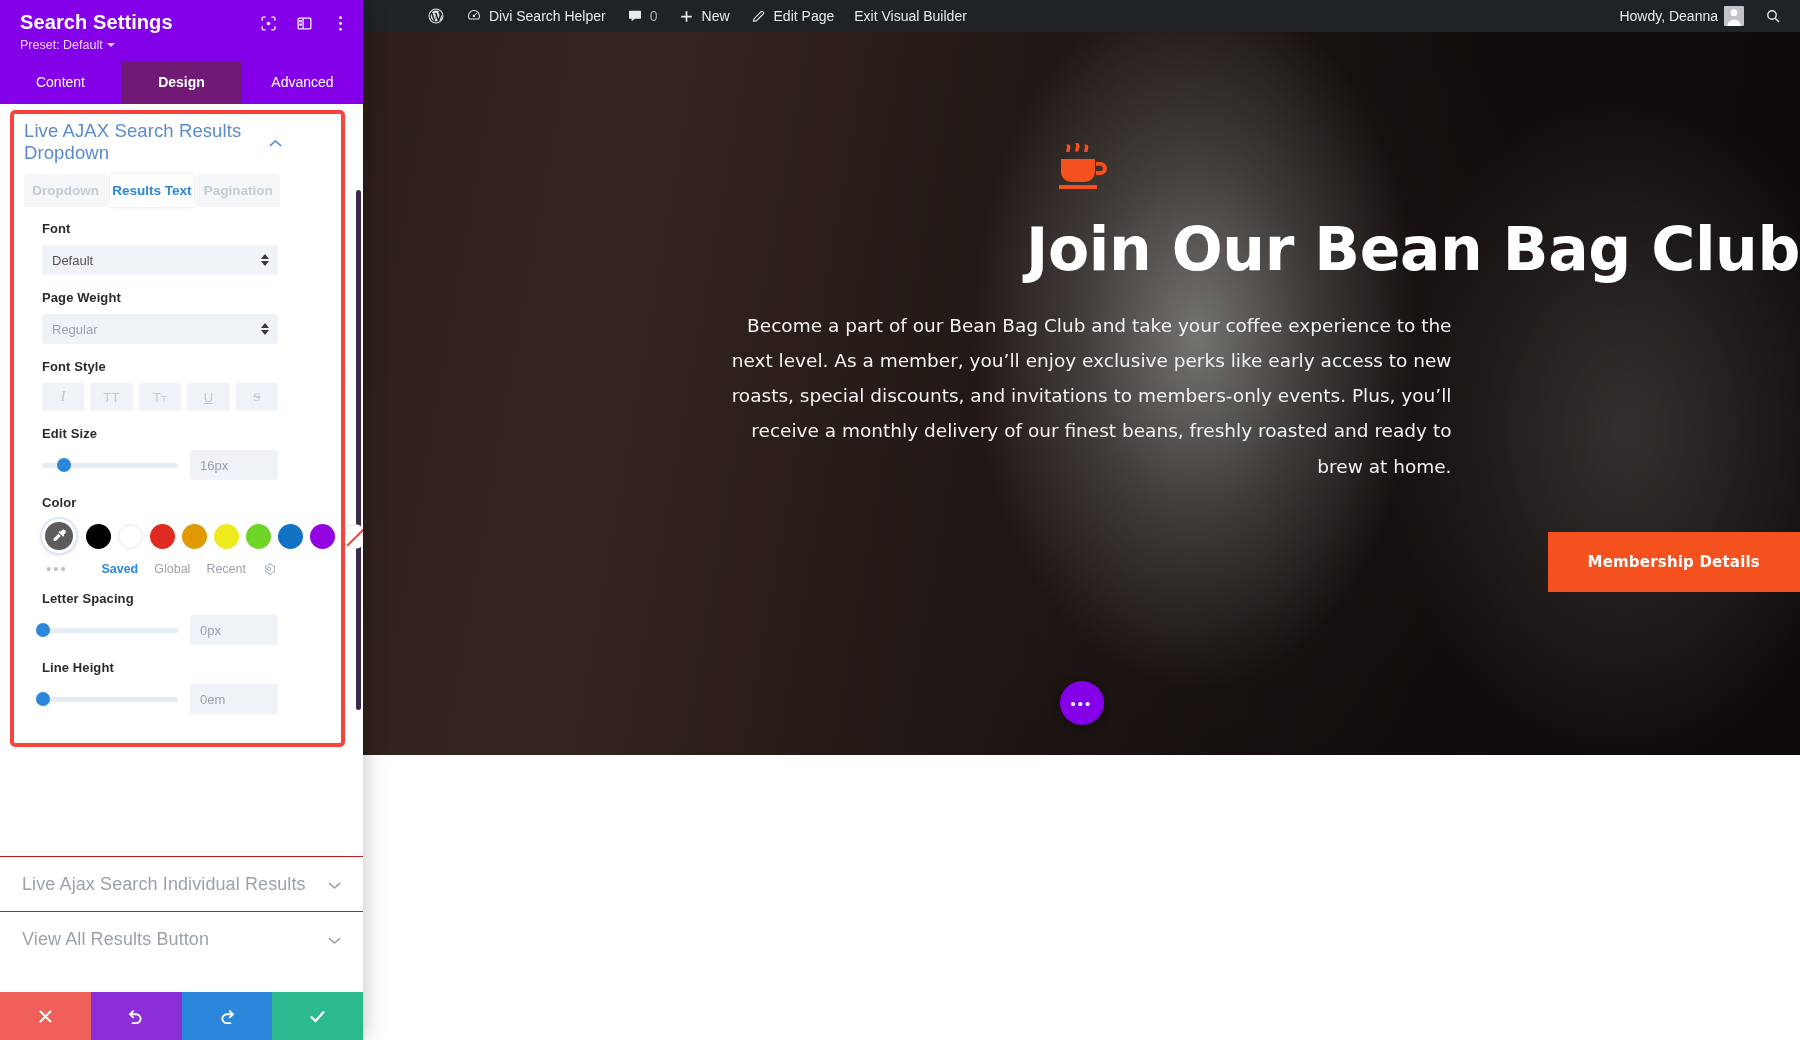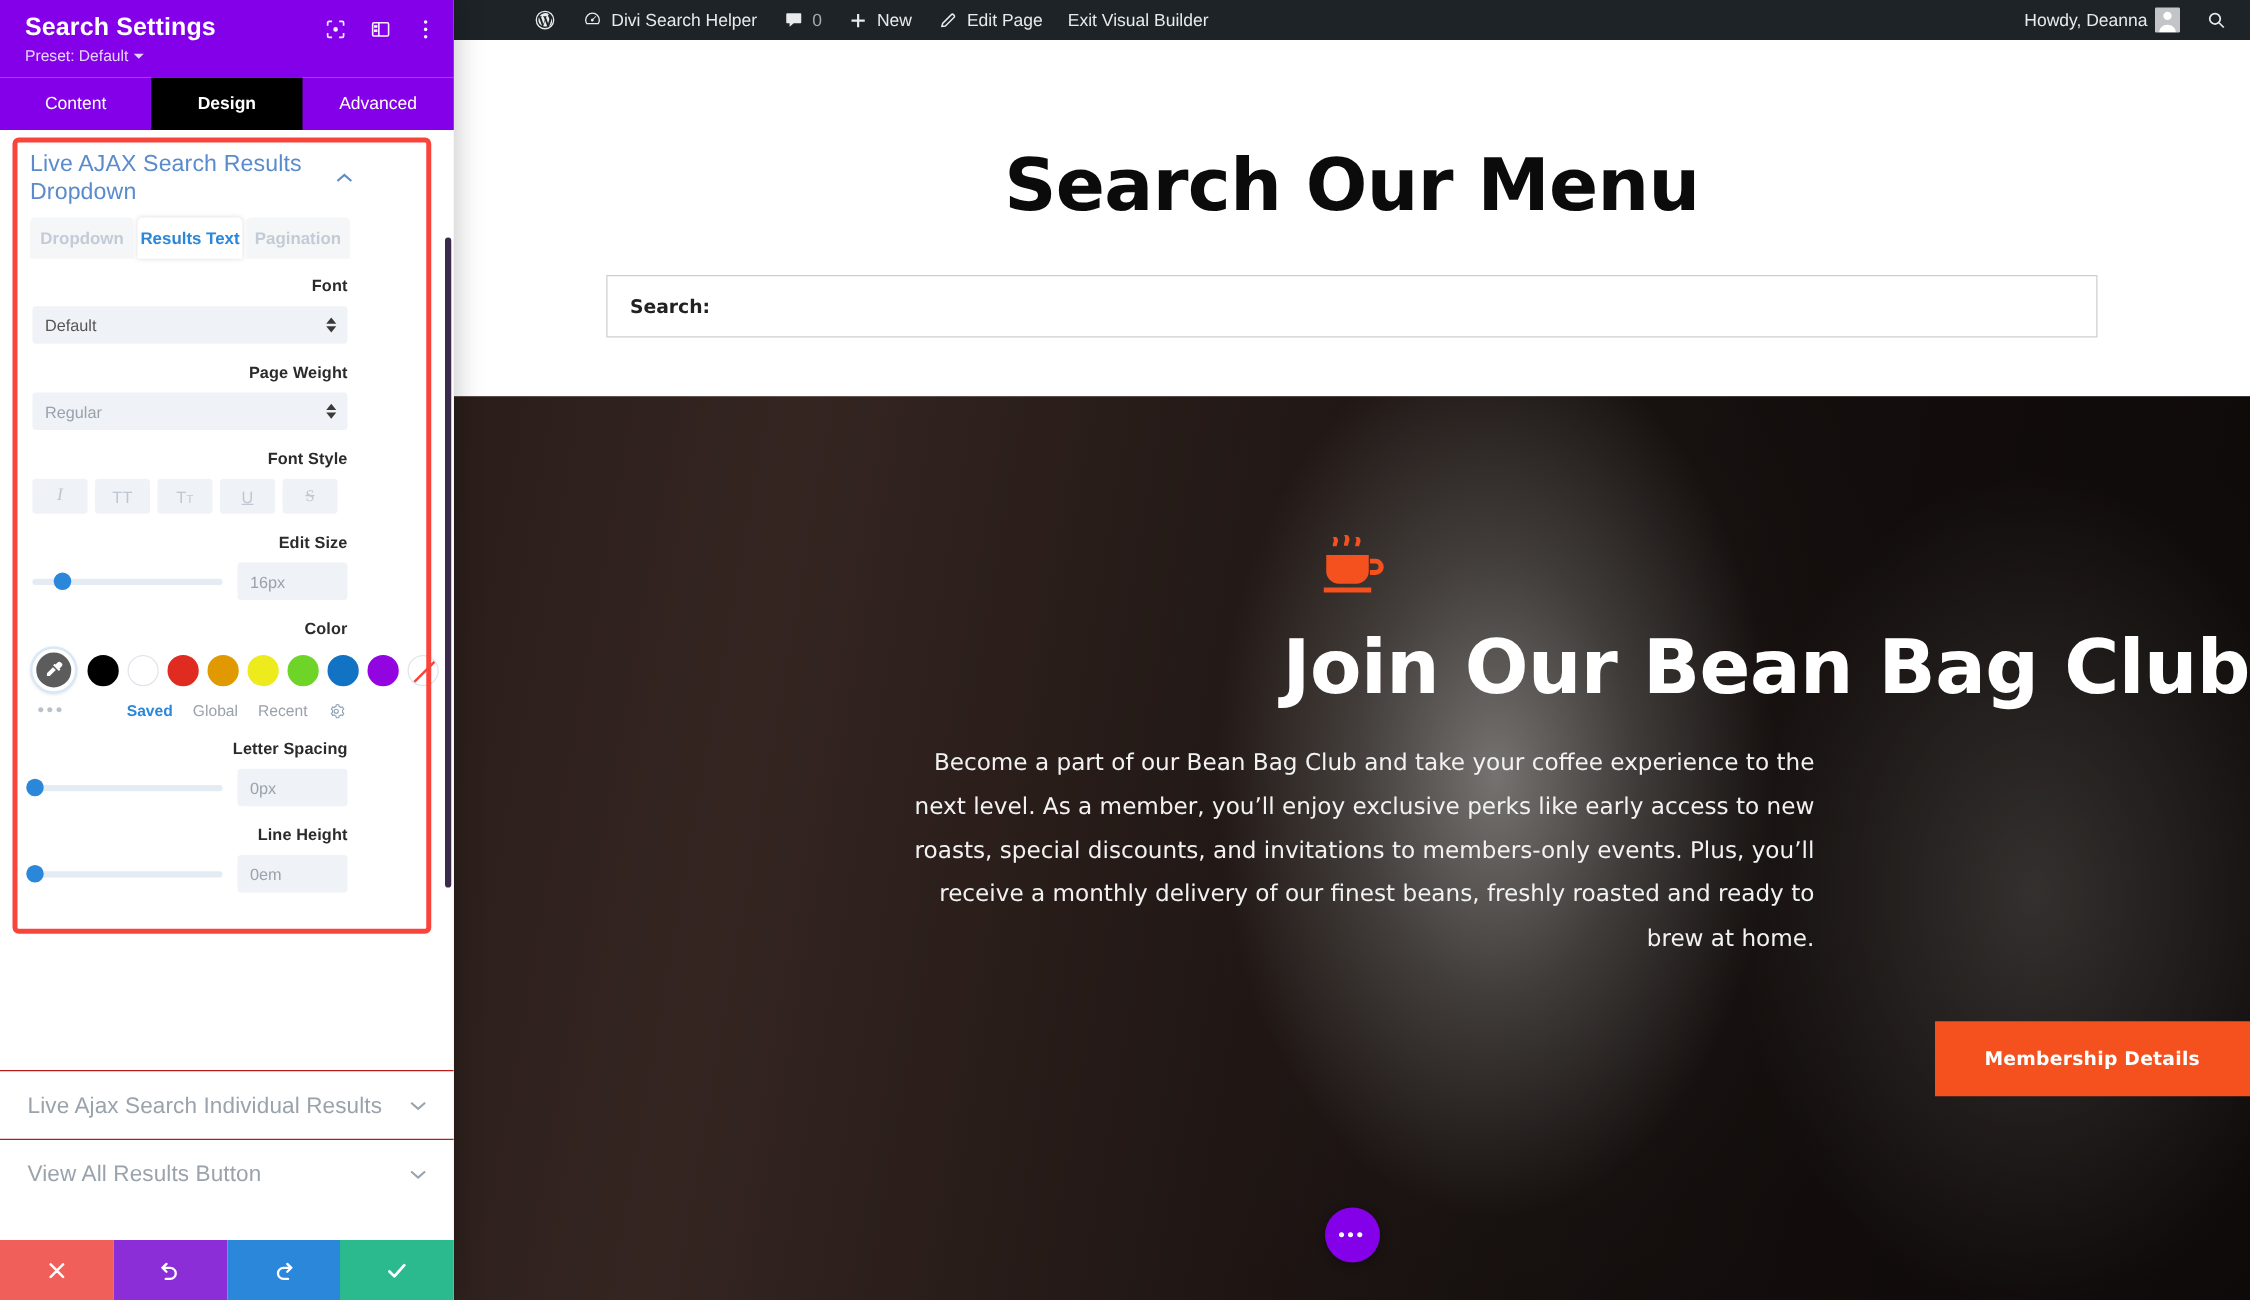--- a/index.html
+++ b/index.html
@@ -56,21 +56,21 @@
     border-top: 4px solid #e7d4fb; }
   .panel-header-icons { display: flex; align-items: center; gap: 18px; padding-top: 4px; }
   .hdr-ico { width: 18px; height: 18px; display: inline-flex; align-items: center; justify-content: center; cursor: pointer; opacity: .95; }
   .hdr-ico svg { display: block; }
 
   .panel-tabs { display: flex; background: #8300e9; flex: 0 0 auto; }
   .panel-tab {
     flex: 1; text-align: center; color: #fff; font-size: 14px;
     padding: 12px 0 14px; cursor: pointer; font-weight: 400;
   }
-  .panel-tab.active { background: #000000; font-weight: 600; }
+  .panel-tab.active { background: #701a75; font-weight: 600; }
 
   .panel-body { position: relative; flex: 1 1 auto; overflow: hidden; background: #fff; }
 
   
   .panel-scroll-track {
     position: absolute; right: 2px; top: 86px; width: 5px; height: 520px;
     background: #3c2a4d; border-radius: 3px;
   }
 
   
@@ -89,21 +89,21 @@
   .chev { color: #5a8bcc; font-size: 15px; line-height: 1; }
 
   .subtabs { display: flex; gap: 3px; padding: 0 10px; margin-top: 2px; }
   .subtab {
     flex: 1; text-align: center; font-size: 13.5px; font-weight: 700;
     padding: 9px 0; border-radius: 4px 4px 0 0;
     background: #f4f6f8; color: #c3ccd6; cursor: pointer;
   }
   .subtab.active { background: #fff; color: #2b87da; box-shadow: 0 0 4px rgba(0,0,0,0.13); }
 
-  .fields { padding: 14px 12px 0 12px; text-align: right; }
+  .fields { padding: 14px 12px 0 28px; }
   .field { margin-bottom: 15px; }
   .field-label {
     font-size: 13px; font-weight: 700; color: #2b2b2b;
     margin-bottom: 9px; letter-spacing: .1px;
   }
   .select-box {
     position: relative; background: #eff2f6; border-radius: 3px;
     height: 30px; display: flex; align-items: center;
     padding: 0 26px 0 10px; font-size: 13px; color: #555;
   }
@@ -311,28 +311,20 @@
             <circle cx="10.5" cy="10.5" r="6.3"></circle>
               <path d="M15.3 15.3 21 21"></path>
           </svg>
         </span>
       </div>
     </div>
   </div>
 
   <div class="page">
 
-    <div class="hero-top">
-      <div class="hero-title">Search Our Menu</div>
-      <div class="search-wrap">
-        <div class="search-field">
-          <span>Search:</span>
-        </div>
-      </div>
-    </div>
 
     <div class="hero-bottom">
       <div class="hero-overlay"></div>
       <div class="hero-content">
         <div class="cup-ico">
           <svg width="58" height="50" viewBox="0 0 58 50" fill="#f4511e">
             <path d="M8 17h34v13a10 10 0 0 1-10 10H18A10 10 0 0 1 8 30z"></path>
             <path d="M43 20h4.5a6.5 6.5 0 0 1 0 13H43v-4h4.2a2.6 2.6 0 0 0 0-5.2H43z"></path>
             <path d="M16 2.5c3 3 .4 5 .4 7.5h-3.2c0-3.6 2-4.4 0-7.5zM25 1c3.3 3.4.5 5.6.5 8.5h-3.3c0-4 2.2-4.9 0-8.5zM34 2.5c3 3 .4 5 .4 7.5h-3.2c0-3.6 2-4.4 0-7.5z"></path>
             <path d="M6 43h38v4H6z"></path>

